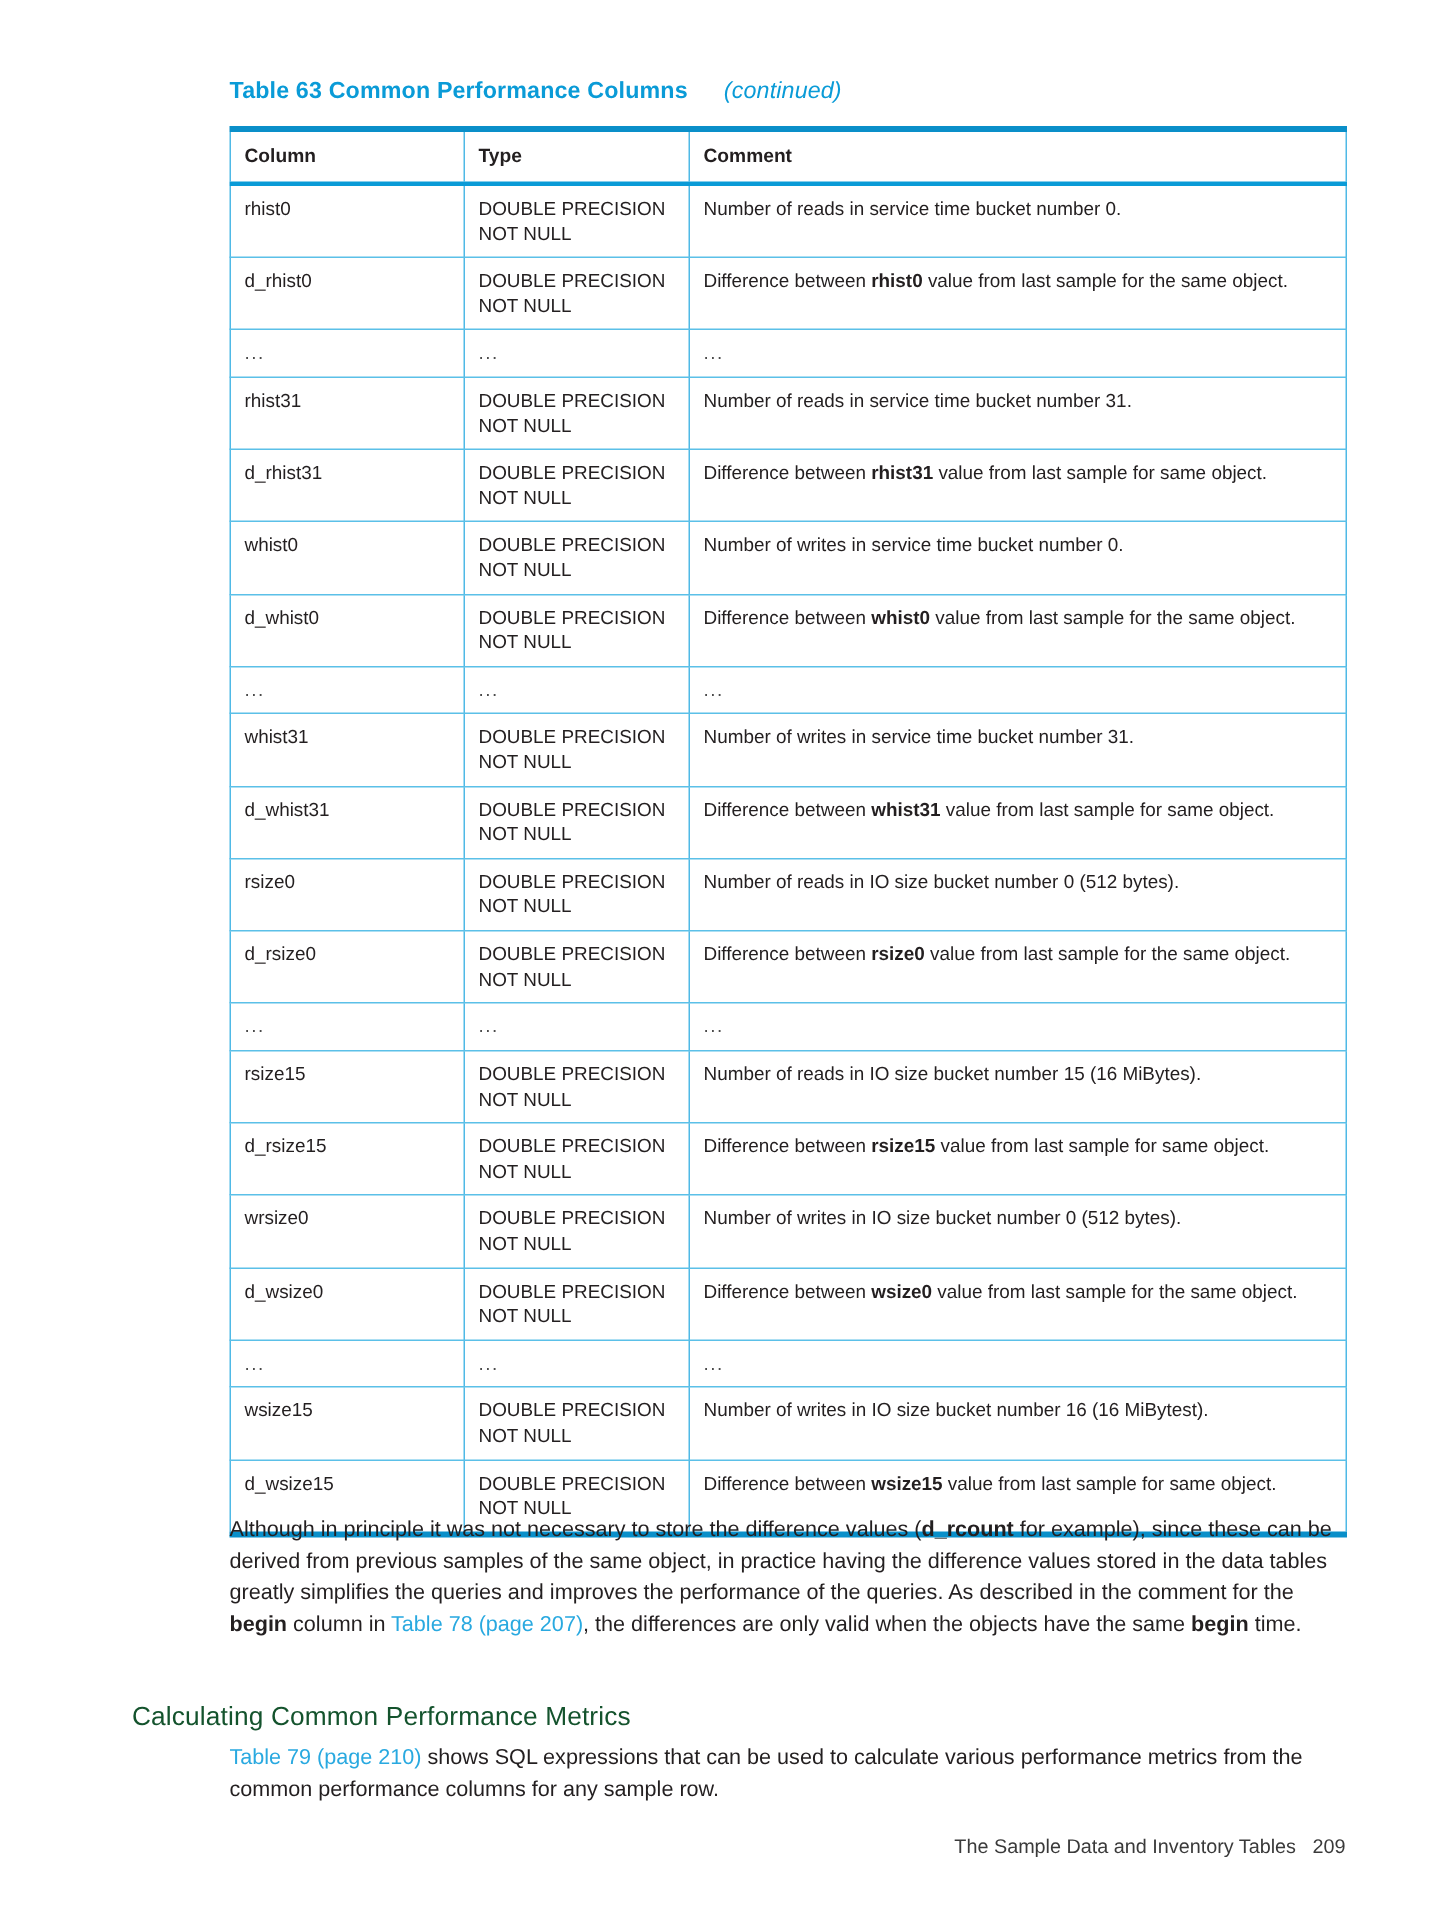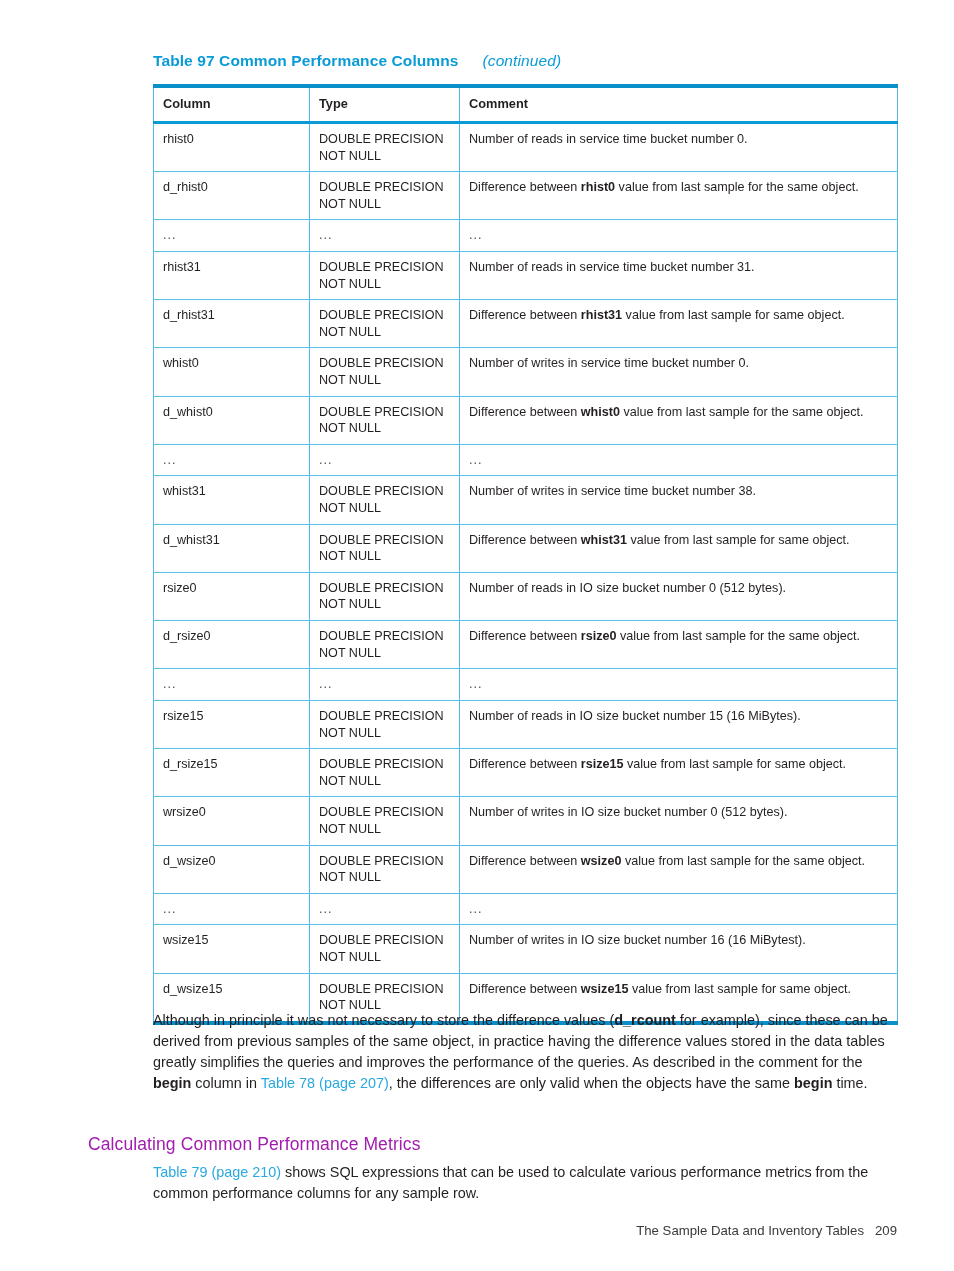--- a/index.html
+++ b/index.html
@@ -101,21 +101,21 @@
   .body-para b { font-weight: bold; }
   .xref { color: #29a9e0; }
 
   #para-difference { top: 996px; }
 
   .section-heading {
     position: absolute;
     left: 88px;
     top: 1119px;
     font-size: 17.5px;
-    color: #a21caf;
+    color: #14532d;
     font-weight: normal;
     letter-spacing: 0.1px;
     white-space: nowrap;
   }
 
   #para-metrics { top: 1148px; }
 
   
   .footer {
     position: absolute;
@@ -129,21 +129,21 @@
     margin-left: 11px;
     margin-top: 12px;
   }
 </style>
 </head>
 <body>
 
 <div class="page">
 
   <div class="table-caption">
-    <span>Table 97 Common Performance Columns</span><span class="cont">(continued)</span>
+    <span>Table 63 Common Performance Columns</span><span class="cont">(continued)</span>
   </div>
 
   <table class="perf-table">
     <colgroup>
       <col class="c-col">
         <col class="c-type">
         <col class="c-cmt">
     </colgroup>
     <thead>
       <tr>
@@ -196,21 +196,21 @@
         </tr>
         <tr>
           <td class="cell-ellipsis">...</td>
           <td class="cell-type cell-ellipsis">...</td>
           <td class="cell-ellipsis"><span>...</span></td>
         </tr>
         <tr>
           <td>whist31</td>
           <td class="cell-type">DOUBLE PRECISION
 NOT NULL</td>
-          <td><span>Number of writes in service time bucket number 38.</span></td>
+          <td><span>Number of writes in service time bucket number 31.</span></td>
         </tr>
         <tr>
           <td>d_whist31</td>
           <td class="cell-type">DOUBLE PRECISION
 NOT NULL</td>
           <td><span>Difference between </span><b>whist31</b><span> value from last sample for same object.</span></td>
         </tr>
         <tr>
           <td>rsize0</td>
           <td class="cell-type">DOUBLE PRECISION

